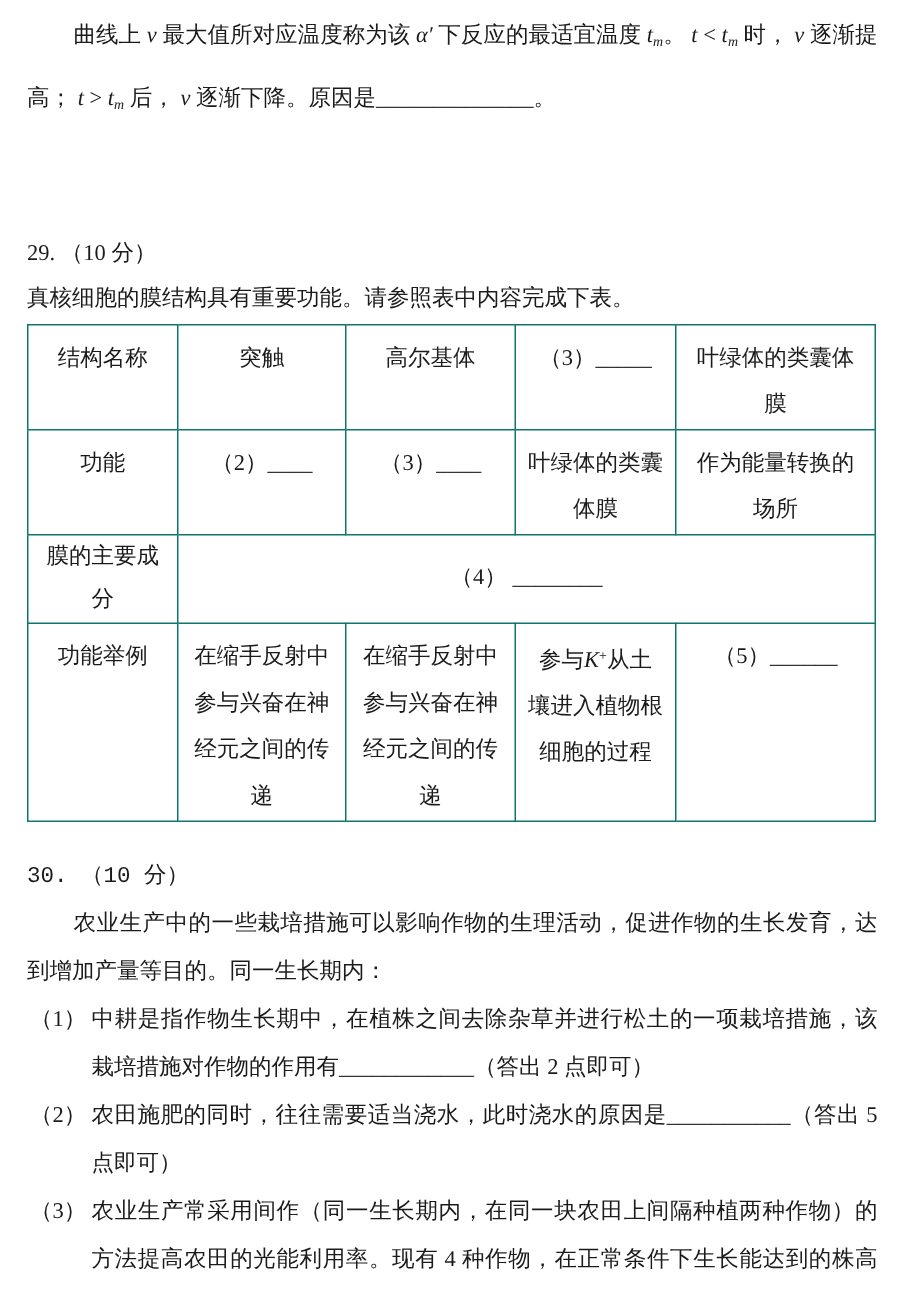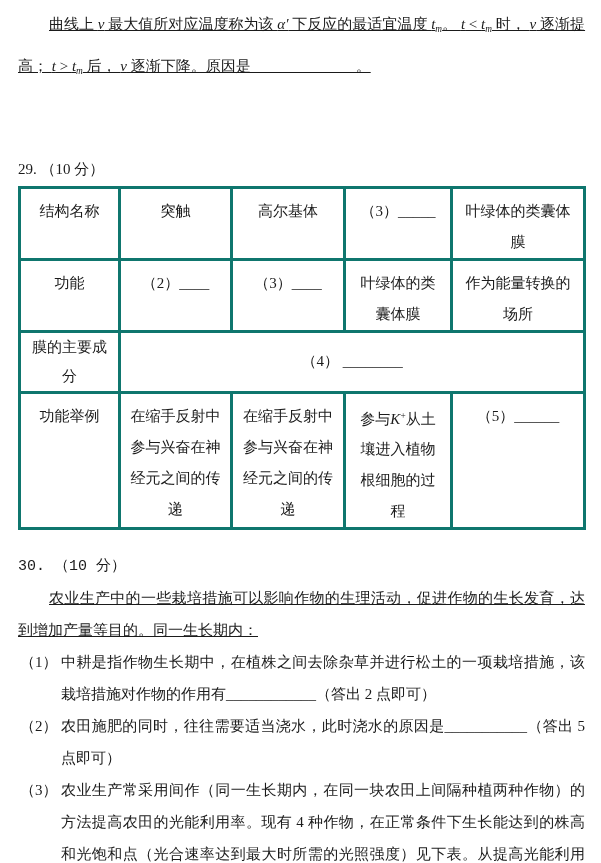--- a/index.html
+++ b/index.html
@@ -9,36 +9,36 @@
     width: 601px;
     height: 863px;
     margin: 0 auto;
     background: #ffffff;
     color: #1b1b1b;
     font-family: "Liberation Serif", "DejaVu Serif", serif;
     font-size: 15px;
     padding: 6px 16px 0 18px;
     overflow: hidden;
   }
-  .para { text-align: justify; text-decoration: underline; }
+  .para { text-align: justify; }
   .p28 { line-height: 37px; text-indent: 31px; }
   .q-head { line-height: 30px; }
   .q29-head { margin-top: 64px; }
   .q29-intro { line-height: 30px; }
   .q30-head { margin-top: 22px; font-family: Liberation Mono, monospace; }
   .q30-intro { line-height: 32px; text-indent: 31px; }
 
   table.mem-table {
     margin-top: 2px;
     border-collapse: collapse;
     table-layout: fixed;
     width: 565px;
   }
   table.mem-table td {
-    border: 3px solid #0f766e;
+    border: 1px solid #0f766e;
     vertical-align: top;
     text-align: center;
     line-height: 31px;
     padding: 7px 8px 0 8px;
     overflow: hidden;
   }
   tr.r1 { height: 65px; }
   tr.r2 { height: 61px; }
   tr.r3 { height: 33px; }
   tr.r4 { height: 125px; }
@@ -57,20 +57,21 @@
 </style>
 </head>
 <body>
 
 <div class="page">
 
   <p class="para p28"><span>曲线上 </span><span class="seg-i">v</span><span> 最大值所对应温度称为该 </span><span class="seg-i">α′</span><span> 下反应的最适宜温度 </span><span class="seg-i">t</span><span class="seg-i seg-sub">m</span><span>。 </span><span class="seg-i">t</span><span> &lt; </span><span class="seg-i">t</span><span class="seg-i seg-sub">m</span><span> 时， </span><span class="seg-i">v</span><span> 逐渐提高； </span><span class="seg-i">t</span><span> &gt; </span><span class="seg-i">t</span><span class="seg-i seg-sub">m</span><span> 后， </span><span class="seg-i">v</span><span> 逐渐下降。原因是______________。</span></p>
 
   <div class="q-head q29-head">29. （10 分）</div>
 
+  <p class="para q29-intro">真核细胞的膜结构具有重要功能。请参照表中内容完成下表。</p>
 
   <table class="mem-table">
     <colgroup>
       <col style="width:100px">
         <col style="width:112px">
         <col style="width:113px">
         <col style="width:107px">
         <col style="width:133px">
     </colgroup>
     <tbody>

